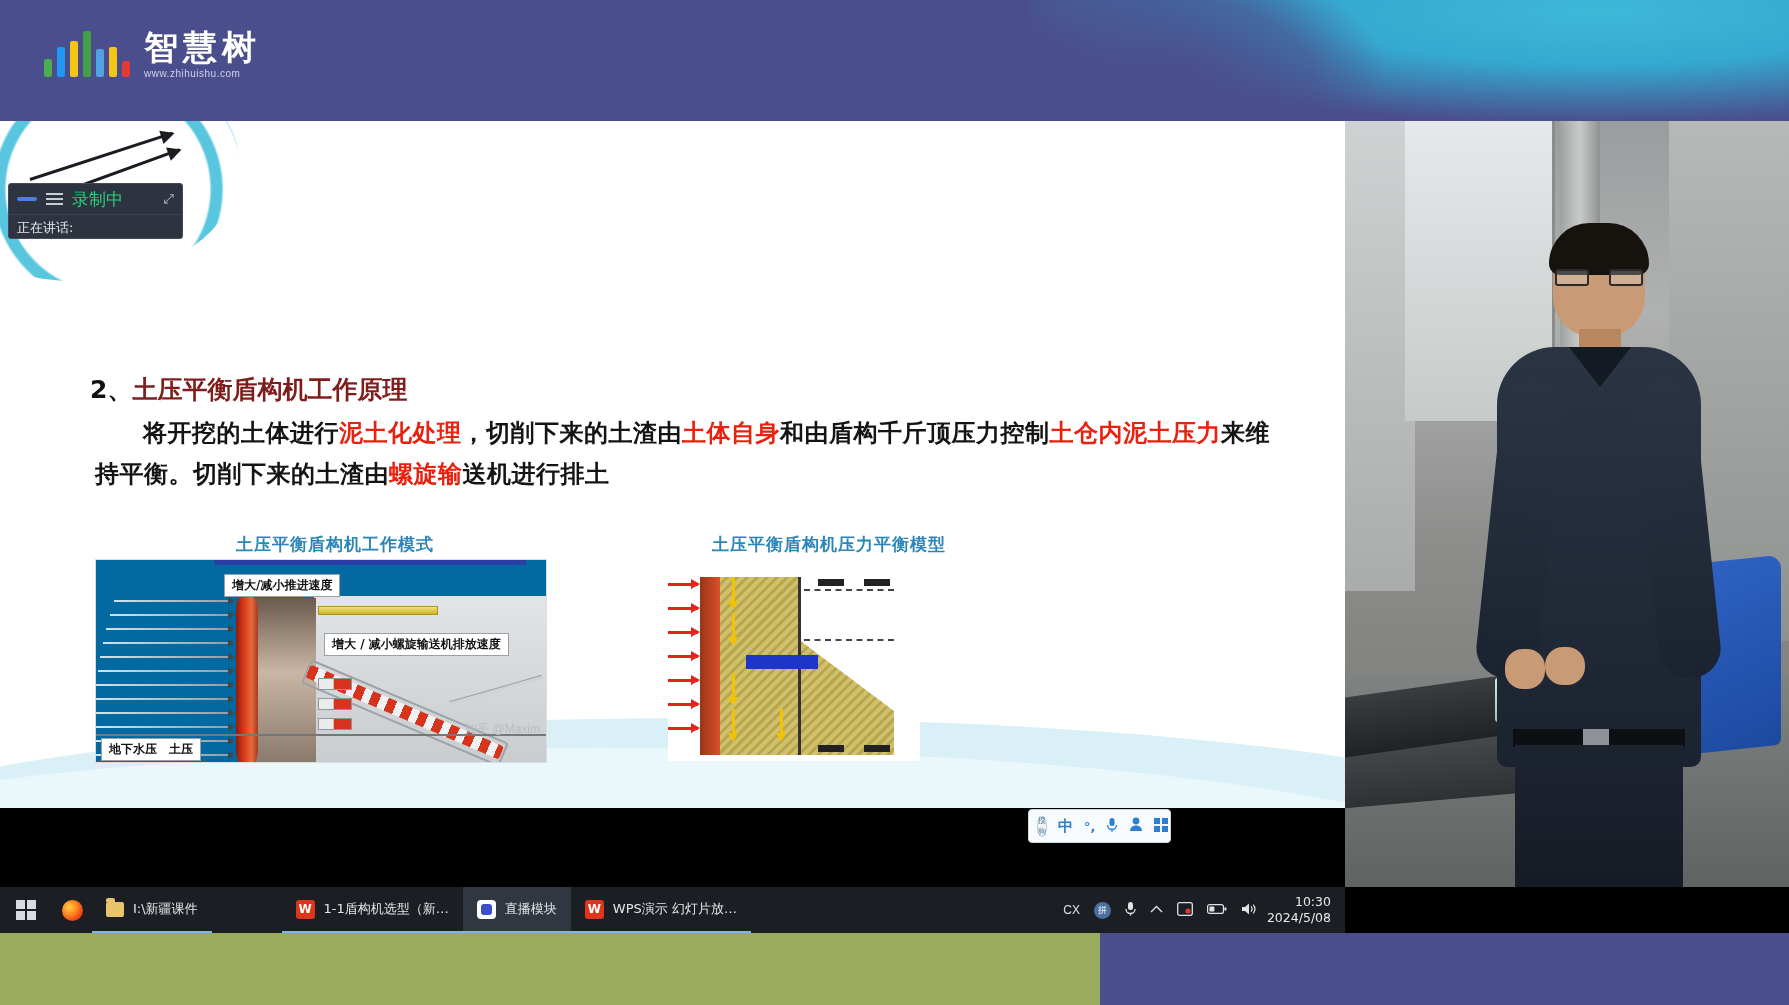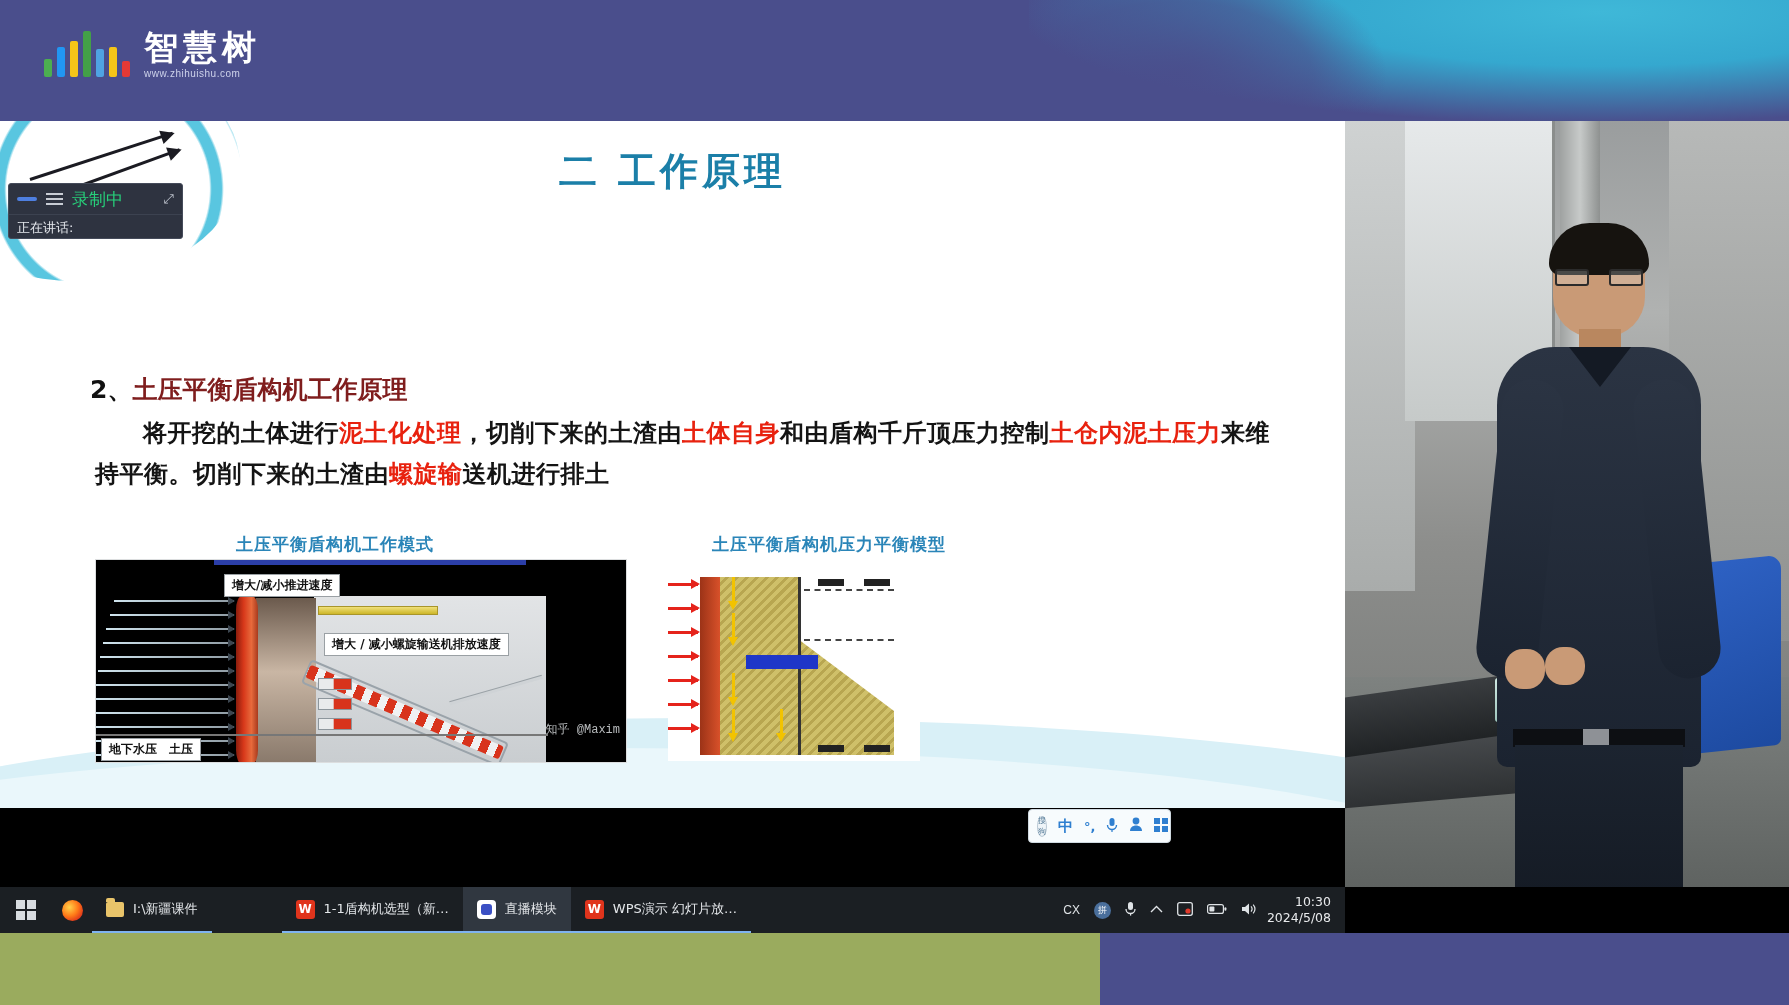--- a/index.html
+++ b/index.html
@@ -67,42 +67,42 @@
   .body-text .red { color: #e8220f; }
 
   .chart-label {
     position: absolute; font-size: 17px; font-weight: bold; color: #2a85b8;
     font-family:"DejaVu Sans", sans-serif; letter-spacing: 1px;
   }
   .chart-label.left  { left: 236px; top: 412px; }
   .chart-label.right { left: 712px; top: 412px; }
 
   
-  .fig-left { position:absolute; left:95px; top:438px; width:532px; height:204px; background:#000000; overflow:hidden; border:1px solid #dcdedf;}
+  .fig-left { position:absolute; left:95px; top:438px; width:452px; height:204px; background:#0369a1; overflow:hidden; border:1px solid #dcdedf;}
   .fig-left .bluebar{ position:absolute; left:118px; top:0px; width:312px; height:5px; background:#2b3ea8;}
   .fig-left .cap{ position:absolute; background:#fff; border:1px solid #9aa0a4; font-size:12px; font-weight:bold; color:#111;
     font-family:"DejaVu Sans",sans-serif; padding:2px 7px; white-space:nowrap;}
   .fig-left .cap1{ left:128px; top:14px;}
   .fig-left .cap2{ left:228px; top:73px;}
   .fig-left .cap3{ left:5px; top:178px; font-size:12px;}
   .fig-left .arrows{ position:absolute; left:0; top:38px; width:150px; height:166px;}
   .fig-left .arrows .a{ position:absolute; height:2px; background:linear-gradient(90deg,#cfe4ee,#8f9ba3); }
   .fig-left .arrows .a::after{content:"";position:absolute;right:-1px;top:-3px;border-left:7px solid #3c4650;border-top:4px solid transparent;border-bottom:4px solid transparent;}
   .fig-left .cutter{ position:absolute; left:140px; top:36px; width:22px; height:168px;
     background:linear-gradient(90deg,#8c1d0d,#d8381a 35%,#e86a3c 70%,#a83a1d); border-radius:6px/14px; }
   .fig-left .body{ position:absolute; left:160px; top:38px; width:60px; height:164px;
     background:linear-gradient(180deg,#6b5a4d,#c9b6a4 45%,#8a7a6c);}
   .fig-left .shell{ position:absolute; left:218px; top:36px; width:232px; height:168px; background:linear-gradient(180deg,#e2e4e6,#c9cdd0);}
   .fig-left .jack{ position:absolute; left:222px; top:46px; width:120px; height:9px; background:linear-gradient(180deg,#f0e07a,#cdb628); border:1px solid #a8952a;}
   .fig-left .screw{ position:absolute; left:212px; top:104px; width:210px; height:14px;
     background:repeating-linear-gradient(90deg,#d8331c 0 9px,#f0f1f2 9px 17px);
     transform: rotate(23deg); transform-origin: left center; border-radius:3px;}
   .fig-left .screwtube{ position:absolute; left:210px; top:98px; width:215px; height:26px; border:2px solid #9aa3aa; border-radius:4px; transform: rotate(23deg); transform-origin:left center;}
   .fig-left .piston{ position:absolute; width:34px; height:12px; background:linear-gradient(90deg,#e9ebec 45%,#d8331c 46%); border:1px solid #8d969c;}
-  .fig-left .wm{ position:absolute; right:6px; bottom:24px; font-size:12px; color:#b9bcbe; font-family:Liberation Mono, monospace;}
+  .fig-left .wm{ position:absolute; right:6px; bottom:24px; font-size:12px; color:#b9bcbe; font-family:Liberation Sans, sans-serif;}
   .fig-left .ground{ position:absolute; left:0; bottom:26px; width:452px; height:2px; background:#777;}
   .fig-left .belt{ position:absolute; left:352px; top:128px; width:96px; height:4px; background:#cfd3d6; transform:rotate(-16deg); border-top:1px solid #9aa1a6;}
 
   
   .fig-right { position:absolute; left:668px; top:448px; width:252px; height:192px; background:#ffffff; overflow:hidden;}
   .fig-right .soil{ position:absolute; left:52px; top:8px; width:78px; height:178px;
     background:repeating-linear-gradient(135deg,#cfc069 0 4px,#b8a650 4px 7px);}
   .fig-right .soil2{ position:absolute; left:130px; top:70px; width:96px; height:116px;
     background:repeating-linear-gradient(135deg,#cfc069 0 4px,#b8a650 4px 7px); clip-path: polygon(0 0,100% 62%,100% 100%,0 100%);}
   .fig-right .cutter{ position:absolute; left:32px; top:8px; width:20px; height:178px; background:linear-gradient(90deg,#9c3317,#d8512a);}
@@ -219,21 +219,20 @@
     <div class="slide-deco-tl"></div>
     <div class="slide-arrows">
       <div class="ar" style="left:0;top:52px;width:150px;transform:rotate(-18deg)"></div>
       <div class="ar" style="left:18px;top:70px;width:140px;transform:rotate(-20deg)"></div>
     </div>
     <div class="slide-bottom-wave">
       <div class="w1"></div>
         <div class="w2"></div>
     </div>
 
-    <div class="slide-title">二 工作原理</div>
 
     <div class="heading2">
       <span class="num">2、</span><span class="hl">土压平衡盾构机工作原理</span>
     </div>
 
     <div class="body-text">
       <span class="ind"></span><span>将开挖的土体进行</span><span class="red">泥土化处理</span><span>，切削下来的土渣由</span><span class="red">土体自身</span><span>和由盾构千斤顶压力控制</span><span class="red">土仓内泥土压力</span><span>来维持平衡。切削下来的土渣由</span><span class="red">螺旋输</span><span>送机进行排土</span>
     </div>
 
     <div class="chart-label left">土压平衡盾构机工作模式</div>

